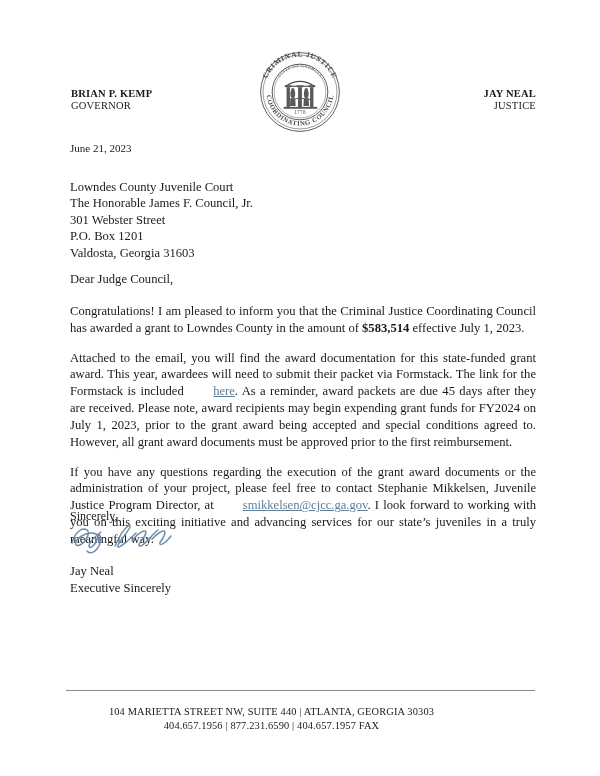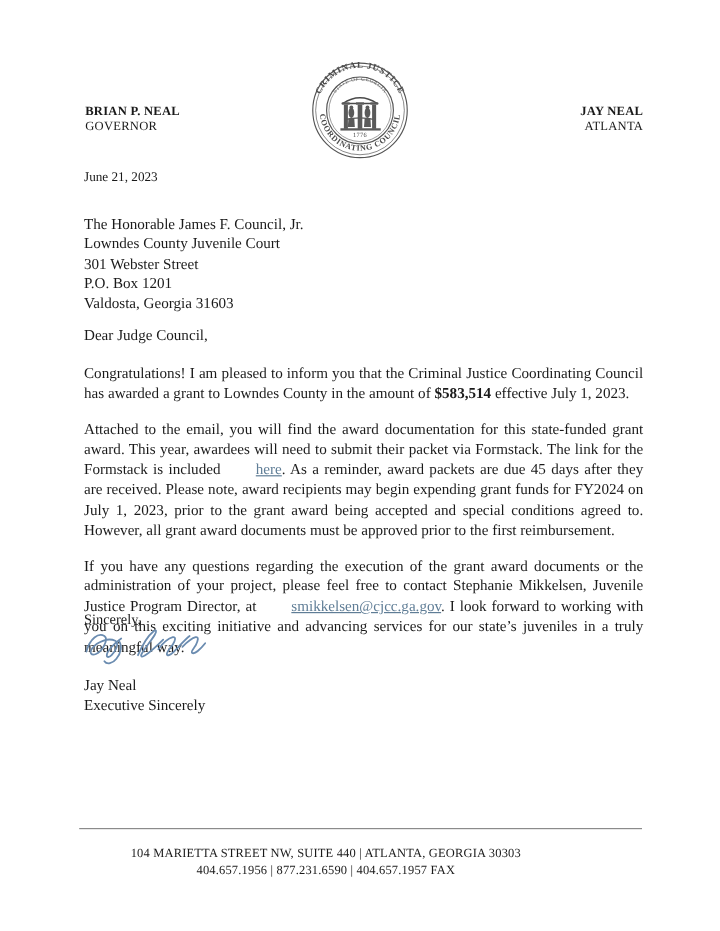--- a/index.html
+++ b/index.html
@@ -164,21 +164,21 @@
   .footer div { white-space: nowrap; }
 </style>
 </head>
 <body>
 
 <div class="page">
 
   <div class="letterhead">
 
     <div class="lh-left">
-      <div class="lh-name">BRIAN P. NEAL</div>
+      <div class="lh-name">BRIAN P. KEMP</div>
       <div class="lh-role">GOVERNOR</div>
     </div>
 
     <div class="seal-wrap">
       <svg width="96" height="96" viewBox="0 0 200 200" xmlns="http://www.w3.org/2000/svg">
         <defs>
           <path id="arcTop" d="M 26,100 A 74,74 0 0 1 174,100"></path>
           <path id="arcBot" d="M 30,100 A 70,70 0 0 0 170,100"></path>
           <path id="arcInTop" d="M 48,100 A 52,52 0 0 1 152,100"></path>
         </defs>
@@ -220,29 +220,29 @@
           <path d="M 108,113 L 118,113 L 119,129 L 107,129 Z"></path>
         </g>
 
         <path d="M 74,116 Q 100,110 126,116" stroke="#5a5a5a" stroke-width="2" fill="none"></path>
         <text x="100" y="146" font-family="'Liberation Serif', serif" font-size="11" fill="#4a4a4a" text-anchor="middle" letter-spacing="0.6">1776</text>
       </svg>
     </div>
 
     <div class="lh-right">
       <div class="lh-name">JAY NEAL</div>
-      <div class="lh-role">ATLANTA</div>
+      <div class="lh-role">JUSTICE</div>
     </div>
   </div>
 
   <div class="date-line">June 21, 2023</div>
 
   <div class="address-block">
+    <div>Lowndes County Juvenile Court</div>
     <div>The Honorable James F. Council, Jr.</div>
-    <div>Lowndes County Juvenile Court</div>
     <div>301 Webster Street</div>
     <div>P.O. Box 1201</div>
     <div>Valdosta, Georgia 31603</div>
   </div>
 
   <div class="salutation">Dear Judge Council,</div>
 
   <div class="body-text">
     <p><span>Congratulations! I am pleased to inform you that the Criminal Justice Coordinating Council has awarded a grant to Lowndes County in the amount of </span><b class="amount">$583,514</b><span> effective July 1, 2023.</span></p>
 

